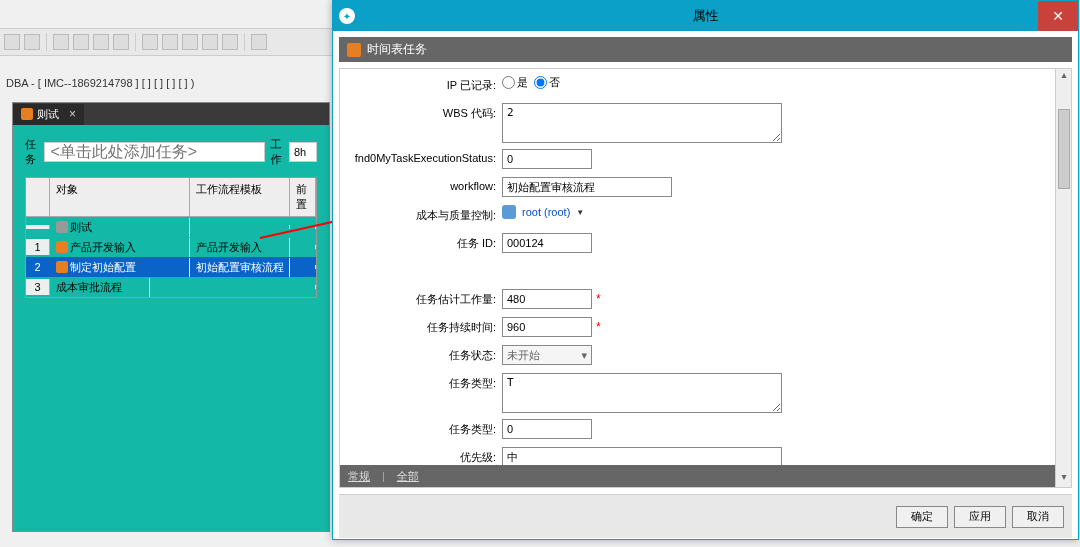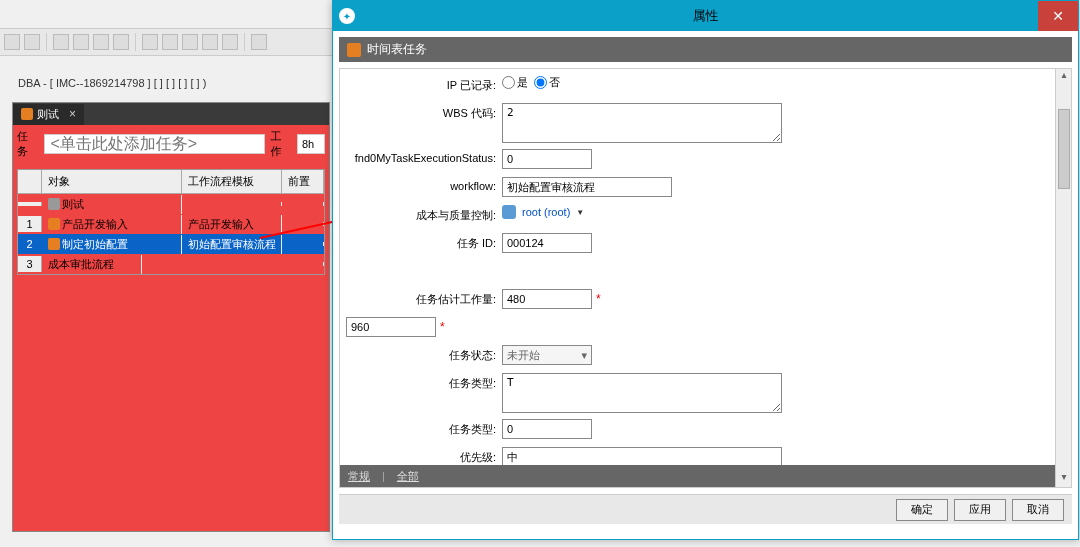--- a/index.html
+++ b/index.html
@@ -3,29 +3,29 @@
 <meta charset="utf-8">
 <style>
 * { box-sizing: border-box; margin: 0; padding: 0; }
 body { font-family: "Microsoft YaHei", Arial, sans-serif; font-size: 11px; background: #fff; width: 1080px; height: 547px; position: relative; overflow: hidden; }
 
 
 .main-bg { position: absolute; left: 0; top: 0; width: 1080px; height: 547px; background: #f0f0f0; }
 .toolbar-bg { position: absolute; left: 0; top: 28px; width: 335px; height: 28px; background: #e8e8e8; border-top: 1px solid #ccc; border-bottom: 1px solid #ccc; display: flex; align-items: center; padding: 0 4px; gap: 4px; }
 .toolbar-bg .tb-icon { width: 16px; height: 16px; background: #ddd; border: 1px solid #bbb; }
 .toolbar-bg .sep { width: 1px; height: 18px; background: #ccc; margin: 0 2px; }
-.status-line { position: absolute; left: 12px; top: 75px; width: 335px; height: 22px; color: #333; padding: 2px 6px; font-size: 11px; }
+.status-line { position: absolute; left: 0; top: 75px; width: 335px; height: 22px; color: #333; padding: 2px 6px; font-size: 11px; }
 
 
 .left-panel { position: absolute; left: 12px; top: 102px; width: 318px; height: 430px; border: 1px solid #888; background: #d8d8d8; }
 .tab-strip { height: 22px; background: #3a3a3a; display: flex; align-items: center; }
 .tab-active { background: #2a2a2a; color: #fff; padding: 3px 8px; display: flex; align-items: center; gap: 4px; font-size: 11px; }
 .tab-icon { width: 12px; height: 12px; background: #e67e22; border-radius: 2px; }
 .tab-close { color: #ccc; margin-left: 6px; cursor: pointer; font-size: 12px; }
-.tab-content { background: #ef4444; height: calc(100% - 22px); padding: 4px; }
+.tab-content { background: #14b8a6; height: calc(100% - 22px); padding: 12px; }
 .filter-row { display: flex; align-items: center; gap: 6px; margin-bottom: 10px; }
 .filter-label { font-size: 11px; }
 .filter-input { flex: 1; height: 20px; border: 1px solid #ccc; padding: 2px 6px; color: #999; font-size: 16px; }
 .wk-label { font-size: 11px; }
 .wk-val { width: 28px; height: 20px; border: 1px solid #ccc; padding: 2px 4px; font-size: 11px; }
 
 .grid { border: 1px solid #999; }
 .grid-head { display: flex; background: #eee; border-bottom: 1px solid #aaa; }
 .gh { padding: 4px 6px; border-right: 1px solid #aaa; font-size: 11px; }
 .gh.num { width: 24px; }
@@ -73,21 +73,21 @@
 .radio input { margin: 0; }
 .link { color: #0050c8; cursor: pointer; }
 .user-icon { width: 14px; height: 14px; background: #5b9bd5; border-radius: 3px; display: inline-block; }
 .dd-arrow { color: #333; font-size: 8px; }
 .readonly-box { border: 1px solid #888; height: 20px; width: 90px; background: #f5f5f5; padding: 2px 4px; font-size: 11px; color: #666; display: flex; align-items: center; justify-content: space-between; }
 
 .dlg-tabs { position: absolute; bottom: 0; left: 0; right: 16px; height: 22px; background: #666; display: flex; align-items: center; padding: 0 8px; gap: 12px; }
 .dlg-tabs .t { color: #ddd; cursor: pointer; text-decoration: underline; font-size: 11px; }
 .dlg-tabs .sep2 { color: #aaa; }
 
-.dlg-buttons { height: 30px; display: flex; justify-content: flex-end; align-items: center; gap: 6px; padding: 0 8px; background: #e8e8e8; border-top: 1px solid #ccc; margin: 6px 6px 0 6px; }
+.dlg-buttons { height: 44px; display: flex; justify-content: flex-end; align-items: center; gap: 6px; padding: 0 8px; background: #e8e8e8; border-top: 1px solid #ccc; margin: 6px 6px 0 6px; }
 .dlg-buttons button { height: 22px; padding: 0 14px; font-size: 11px; border: 1px solid #888; background: #f0f0f0; cursor: pointer; }
 
 
 .arrow-svg { position: absolute; left: 250px; top: 170px; width: 300px; height: 80px; pointer-events: none; }
 </style>
 </head>
 <body>
 
 <div class="main-bg">
   <div class="toolbar-bg">
@@ -240,20 +240,21 @@
             <div class="form-val"></div>
           </div>
         <div class="form-row">
           <div class="form-label">任务估计工作量:</div>
           <div class="form-val">
               <input class="txt w2" value="480" style="">
               <span class="req">*</span>
             </div>
         </div>
         <div class="form-row">
+          <div class="form-label">任务持续时间:</div>
           <div class="form-val">
               <input class="txt w2" value="960" style="">
               <span class="req">*</span>
             </div>
         </div>
         <div class="form-row">
           <div class="form-label">任务状态:</div>
           <div class="form-val">
               <div class="readonly-box">
                 <span>未开始</span>

